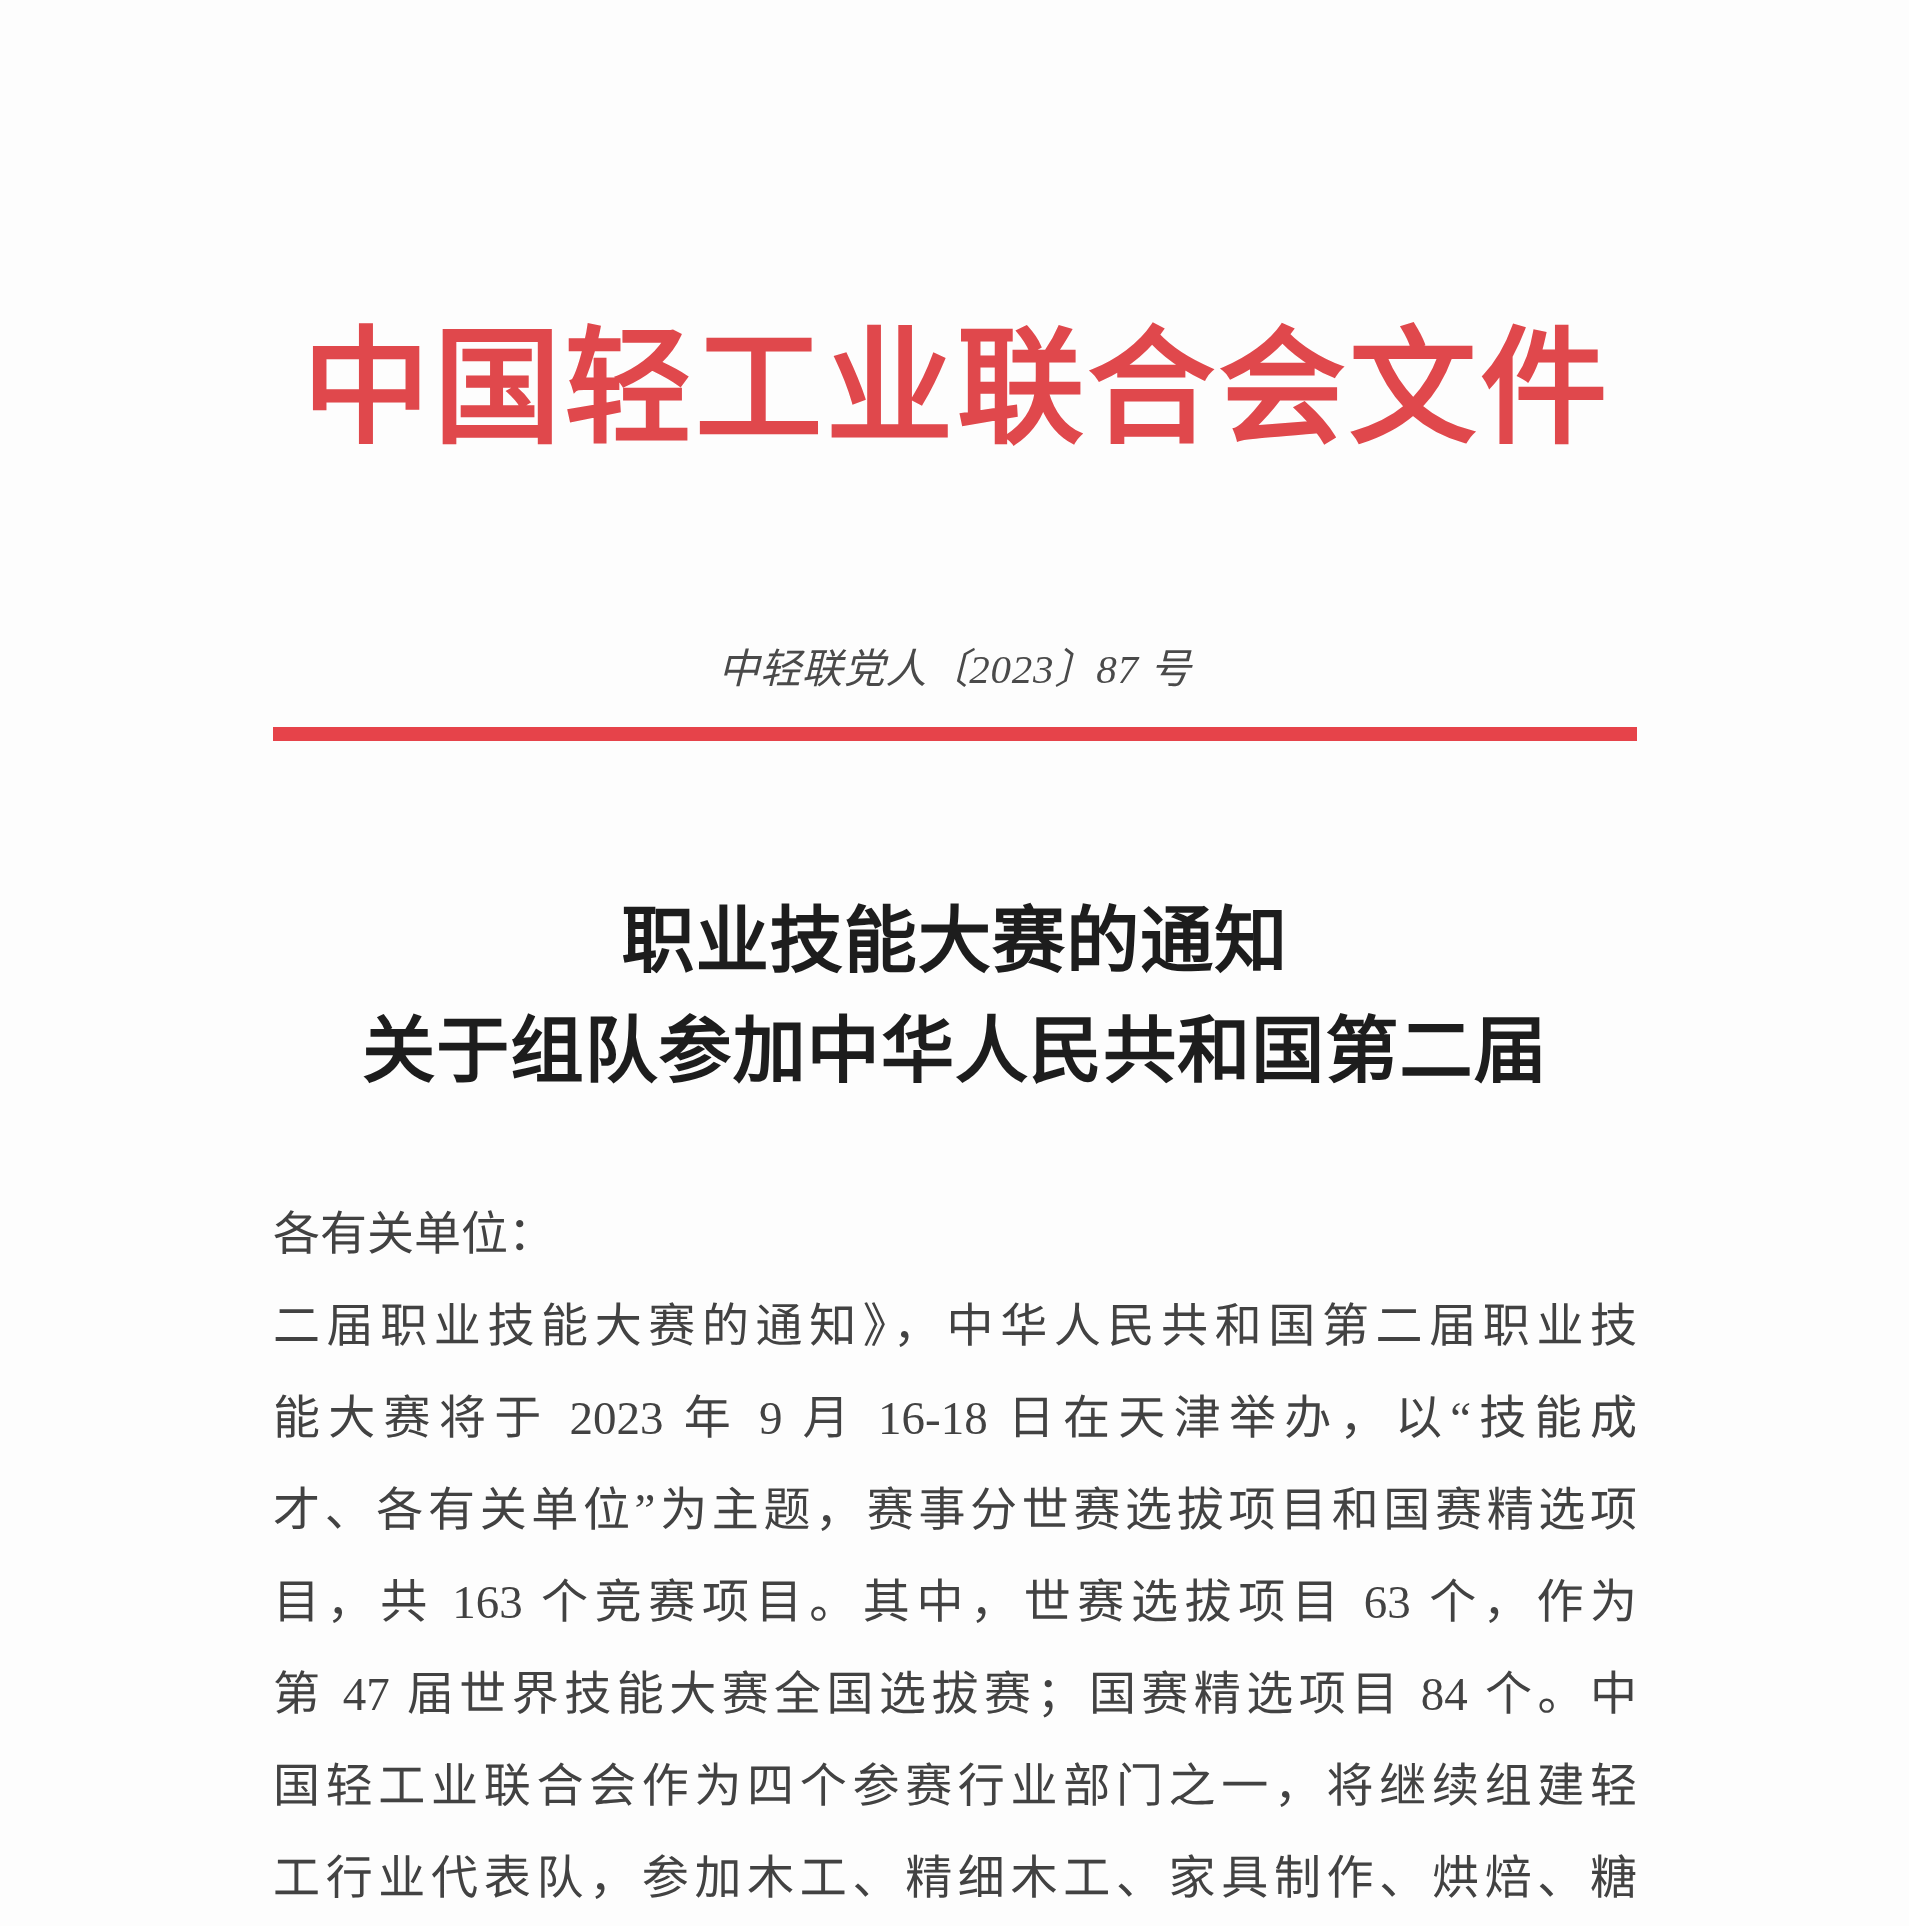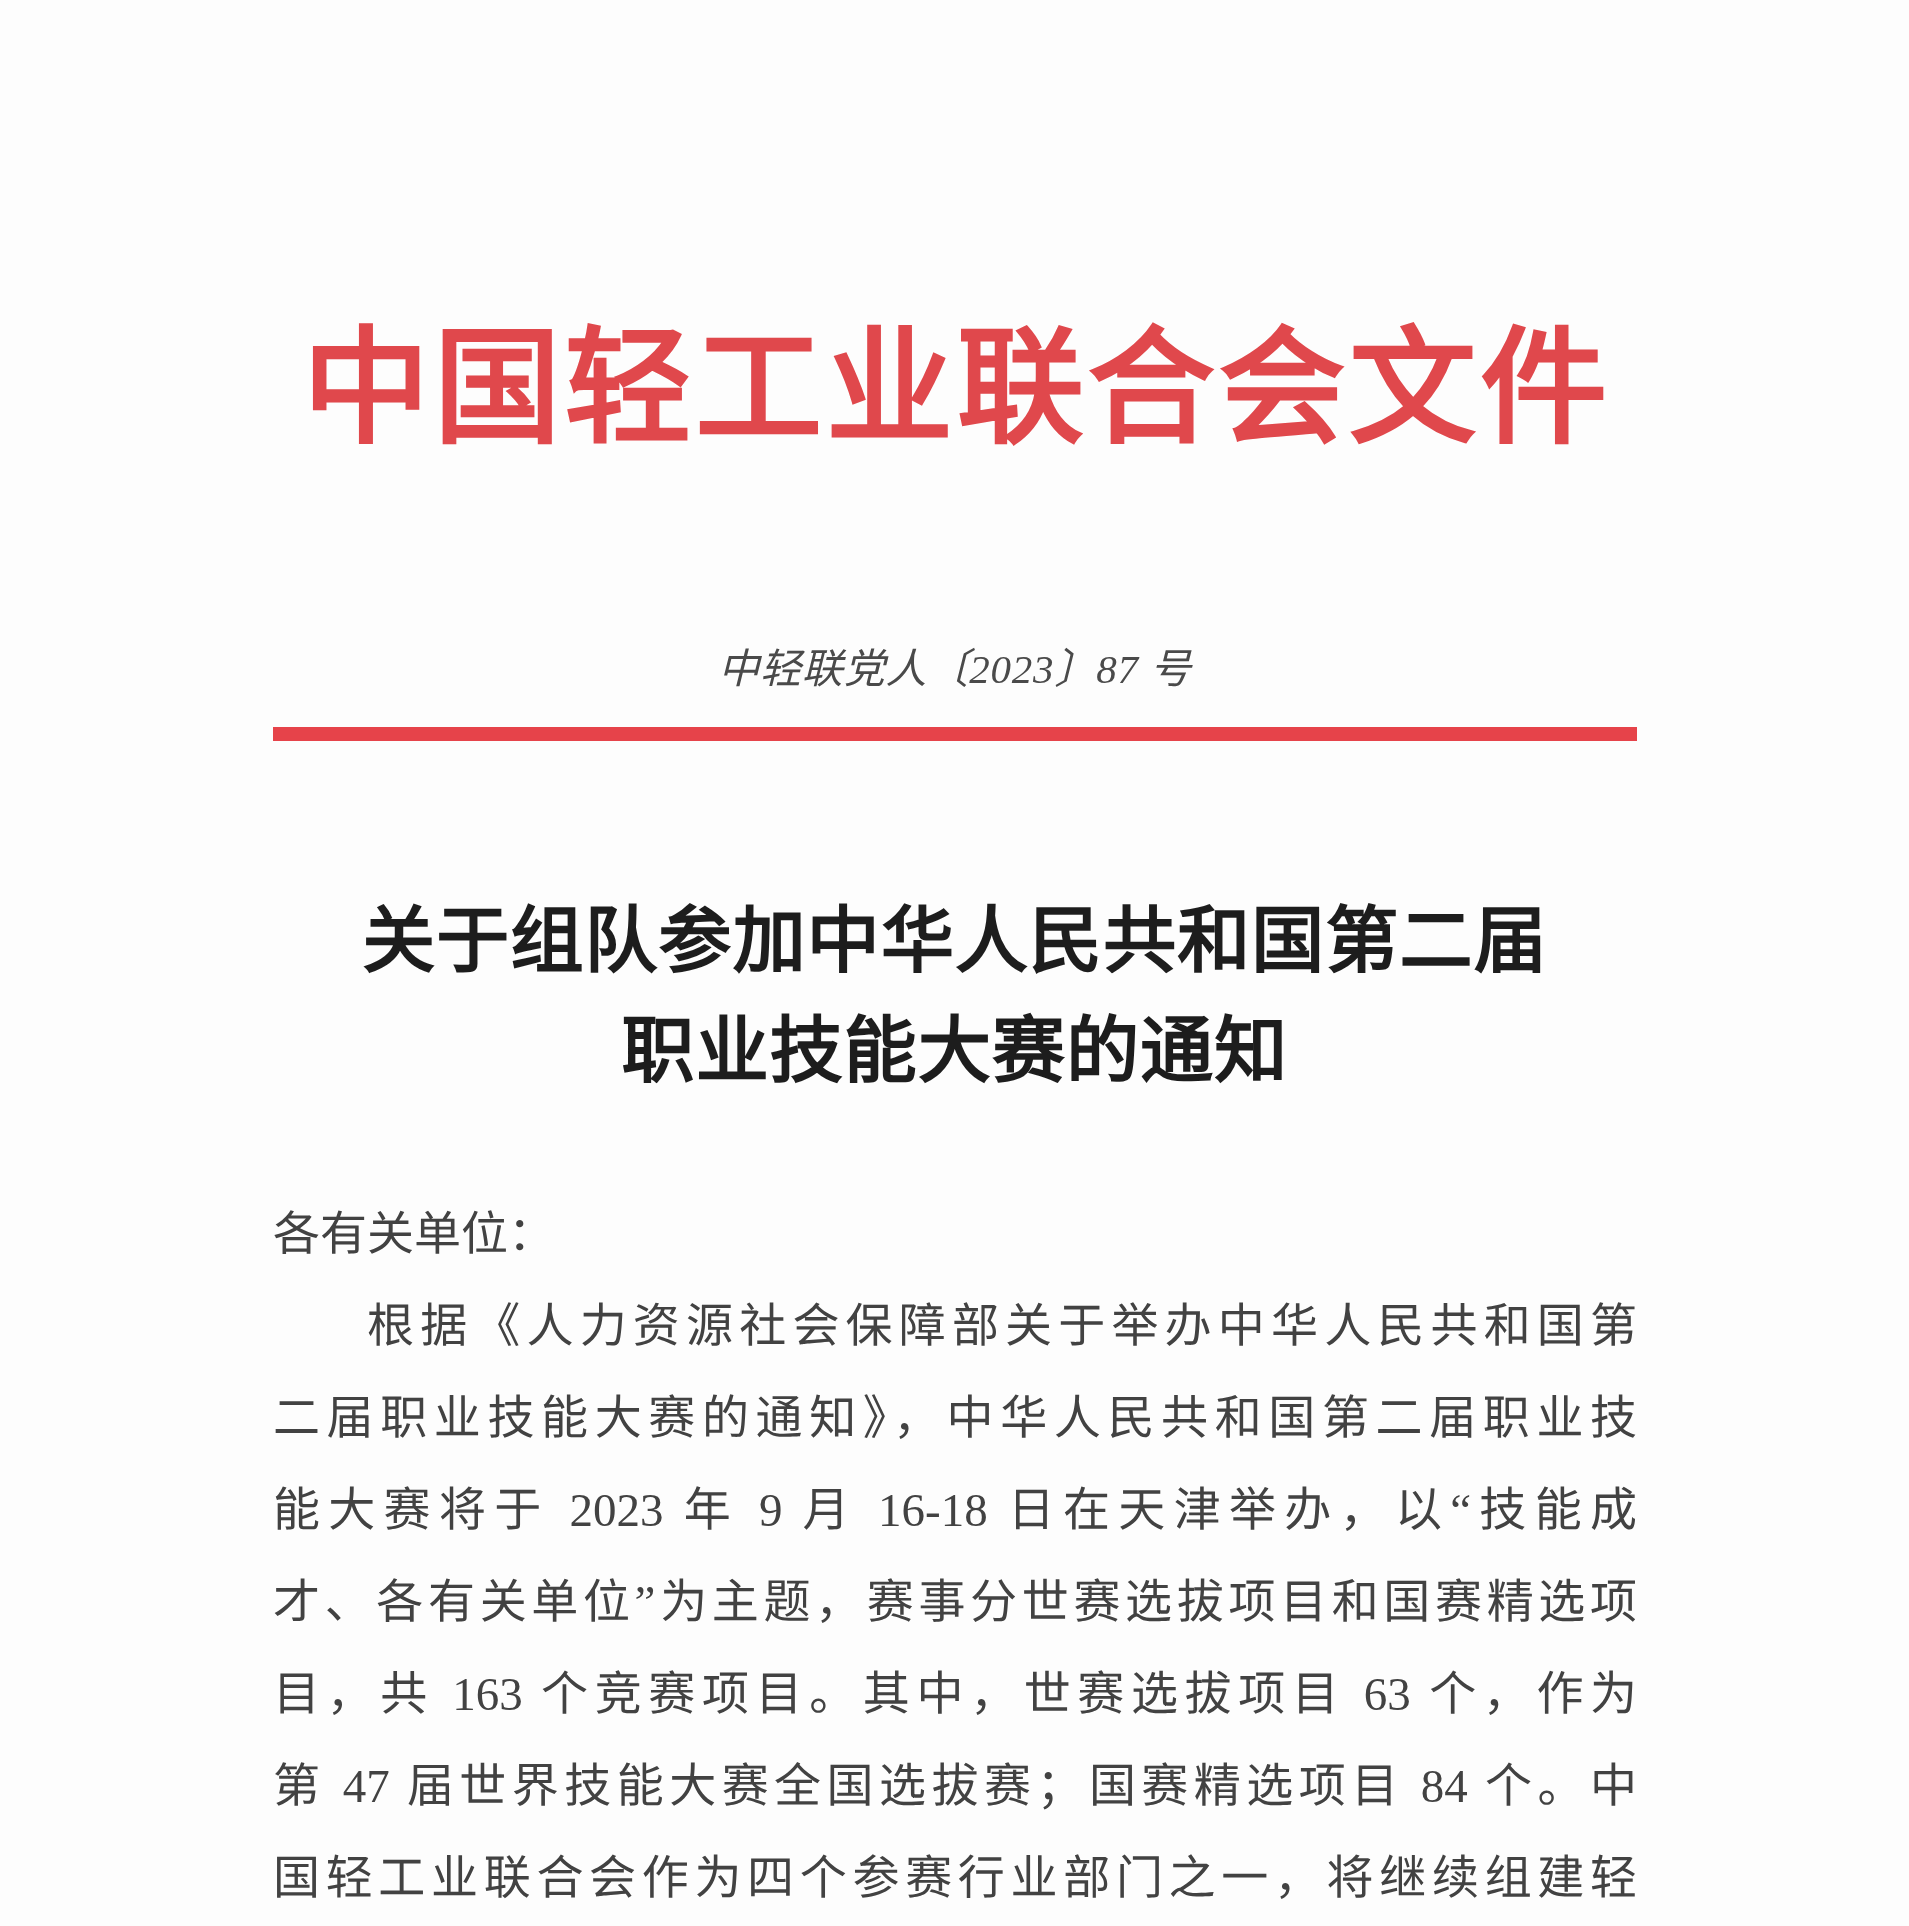--- a/index.html
+++ b/index.html
@@ -80,27 +80,26 @@
 
 <div class="page">
 
   <div class="letterhead">中国轻工业联合会文件</div>
 
   <div class="docnum">中轻联党人〔2023〕87 号</div>
 
   <div class="rule"></div>
 
   <h1 class="title">
+    <span class="tline">职业技能大赛的通知</span>
     <span class="tline">关于组队参加中华人民共和国第二届</span>
-    <span class="tline">职业技能大赛的通知</span>
   </h1>
 
   <div class="docbody">
     <div class="bline salutation">各有关单位：</div>
-    <div class="bline indent">根据《人力资源社会保障部关于举办中华人民共和国第</div>
     <div class="bline">二届职业技能大赛的通知》，中华人民共和国第二届职业技</div>
     <div class="bline">能大赛将于 2023 年 9 月 16-18 日在天津举办，以“技能成</div>
     <div class="bline">才、各有关单位”为主题，赛事分世赛选拔项目和国赛精选项</div>
     <div class="bline">目，共 163 个竞赛项目。其中，世赛选拔项目 63 个，作为</div>
     <div class="bline">第 47 届世界技能大赛全国选拔赛；国赛精选项目 84 个。中</div>
     <div class="bline">国轻工业联合会作为四个参赛行业部门之一，将继续组建轻</div>
     <div class="bline">工行业代表队，参加木工、精细木工、家具制作、烘焙、糖</div>
 
   </div>
 

